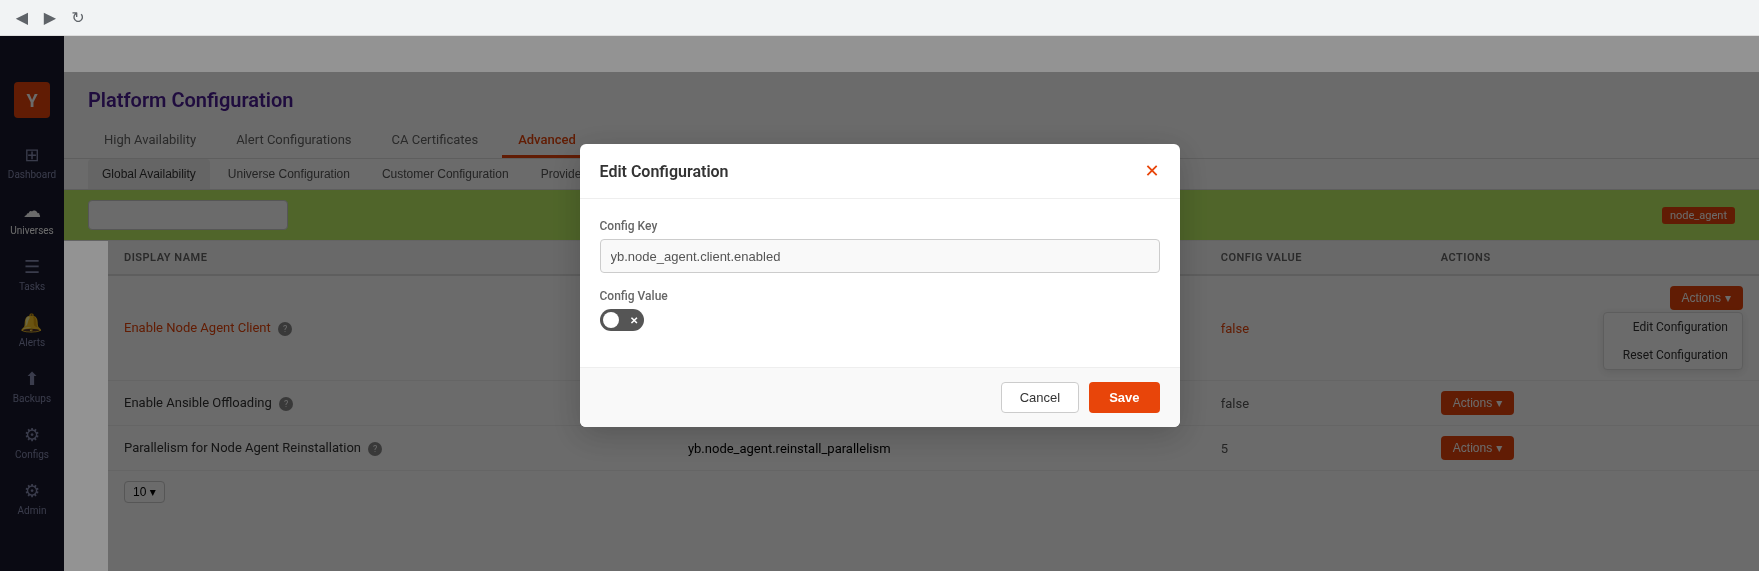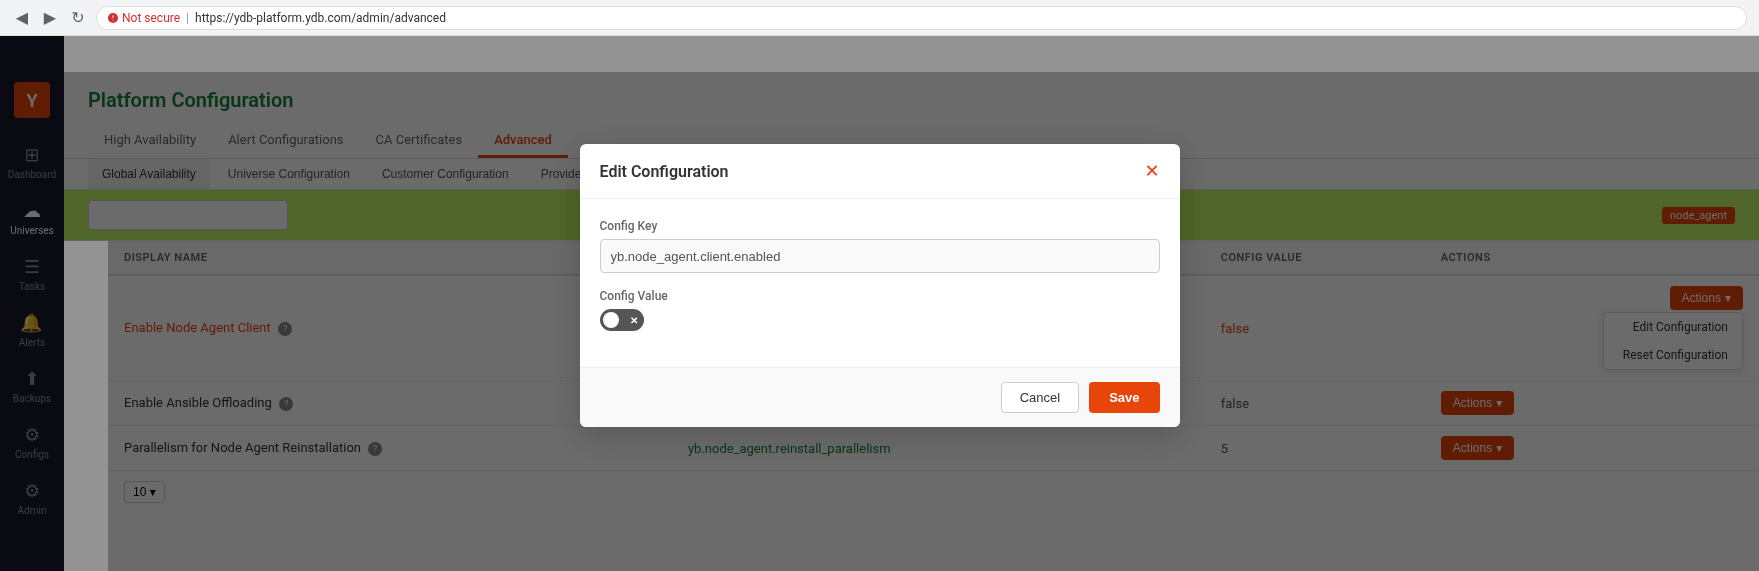--- a/index.html
+++ b/index.html
@@ -24,43 +24,43 @@
     .sidebar-logo { width: 36px; height: 36px; background: #e8450a; border-radius: 4px; display: flex; align-items: center; justify-content: center; color: #fff; font-weight: bold; font-size: 18px; margin-top: 10px; margin-bottom: 16px; }
     .sidebar-item { width: 100%; display: flex; flex-direction: column; align-items: center; padding: 10px 0; cursor: pointer; color: #8a8fb5; font-size: 10px; gap: 4px; }
     .sidebar-item.active { color: #fff; }
     .sidebar-item-icon { font-size: 18px; }
 
     
     .main { flex: 1; display: flex; flex-direction: column; margin-top: 36px; overflow: hidden; }
 
     
     .page-header { background: #fff; padding: 16px 24px 0; border-bottom: 1px solid #e0e0e0; }
-    .page-title { font-size: 20px; font-weight: 600; color: #15803d; margin-bottom: 12px; }
-    .tab-nav { display: flex; gap: 0; }
+    .page-title { font-size: 20px; font-weight: 600; color: #4c1d95; margin-bottom: 12px; }
+    .tab-nav { display: flex; gap: 8px; }
     .tab-item { padding: 8px 16px; font-size: 13px; color: #666; cursor: pointer; border-bottom: 3px solid transparent; white-space: nowrap; }
     .tab-item.active { color: #e8450a; border-bottom-color: #e8450a; font-weight: 500; }
 
     
     .sub-tabs { background: #fff; padding: 0 24px; border-bottom: 1px solid #e0e0e0; display: flex; gap: 4px; }
     .sub-tab { padding: 8px 14px; font-size: 12px; color: #555; cursor: pointer; background: none; border: none; border-radius: 4px 4px 0 0; }
     .sub-tab.active { background: #f0f0f0; color: #333; font-weight: 500; }
 
     
     .filter-bar { background: #bef264; padding: 10px 24px; display: flex; align-items: center; gap: 12px; border-bottom: 1px solid #eee; }
     .filter-input { height: 30px; border: 1px solid #ccc; border-radius: 4px; padding: 0 8px; font-size: 12px; width: 200px; }
     .node-agent-badge { background: #e8450a; color: #fff; padding: 2px 8px; border-radius: 3px; font-size: 11px; margin-left: auto; }
 
     
     .table-container { background: #fff; flex: 1; overflow-y: auto; margin-left: 44px; }
     .data-table { width: 100%; border-collapse: collapse; font-size: 13px; }
     .data-table th { padding: 10px 16px; text-align: left; font-size: 11px; font-weight: 600; color: #666; text-transform: uppercase; letter-spacing: 0.5px; border-bottom: 2px solid #e0e0e0; background: #fafafa; }
     .data-table td { padding: 10px 16px; border-bottom: 1px solid #f0f0f0; color: #333; vertical-align: middle; }
     .link-text { color: #e8450a; cursor: pointer; text-decoration: none; }
     .config-key-orange { color: #e8450a; }
-    .config-key-normal { color: #15803d; text-align: right; }
+    .config-key-normal { color: #000000; text-align: right; }
     .config-value { color: #555; }
     .actions-btn { background: #e8450a; color: #fff; border: none; padding: 5px 12px; border-radius: 4px; font-size: 12px; cursor: pointer; display: flex; align-items: center; gap: 4px; }
     .actions-dropdown { background: #fff; border: 1px solid #ddd; border-radius: 4px; min-width: 140px; box-shadow: 0 2px 8px rgba(0,0,0,0.1); }
     .actions-dropdown-item { padding: 7px 14px; font-size: 12px; color: #333; cursor: pointer; }
     .actions-col { text-align: right; padding-right: 24px; }
     .pagination { display: flex; align-items: center; padding: 10px 16px; gap: 8px; }
     .page-size-btn { border: 1px solid #ccc; background: #fff; padding: 3px 8px; border-radius: 4px; font-size: 12px; cursor: pointer; }
     .help-icon { display: inline-flex; align-items: center; justify-content: center; width: 14px; height: 14px; border-radius: 50%; background: #888; color: #fff; font-size: 9px; cursor: pointer; margin-left: 4px; vertical-align: middle; }
 
     
@@ -82,32 +82,20 @@
     
     .dimmed { filter: brightness(0.7); pointer-events: none; }
   </style>
 </head>
 <body>
 
 <div class="browser-chrome">
   <button class="browser-nav-btn">◀</button>
   <button class="browser-nav-btn">▶</button>
   <button class="browser-nav-btn">↻</button>
-  <div class="browser-address-bar">
-    <span class="not-secure">
-      <svg width="12" height="12" viewBox="0 0 24 24" fill="#d32f2f">
-          <circle cx="12" cy="12" r="10"></circle>
-          <path d="M12 7v5" stroke="#fff" stroke-width="2"></path>
-          <circle cx="12" cy="16" r="1" fill="#fff"></circle>
-        </svg>
-      <span>Not secure</span>
-    </span>
-    <span style="color:#999;">|</span>
-    <span class="url-text">https://ydb-platform.ydb.com/admin/advanced</span>
-  </div>
 </div>
 
 <div style="display:flex; width:100%; margin-top:36px; height:calc(571px - 36px);">
 
   <div class="sidebar dimmed">
     <div class="sidebar-logo">Y</div>
     <div class="sidebar-item">
       <span class="sidebar-item-icon">⊞</span>
       <span>Dashboard</span>
     </div>

